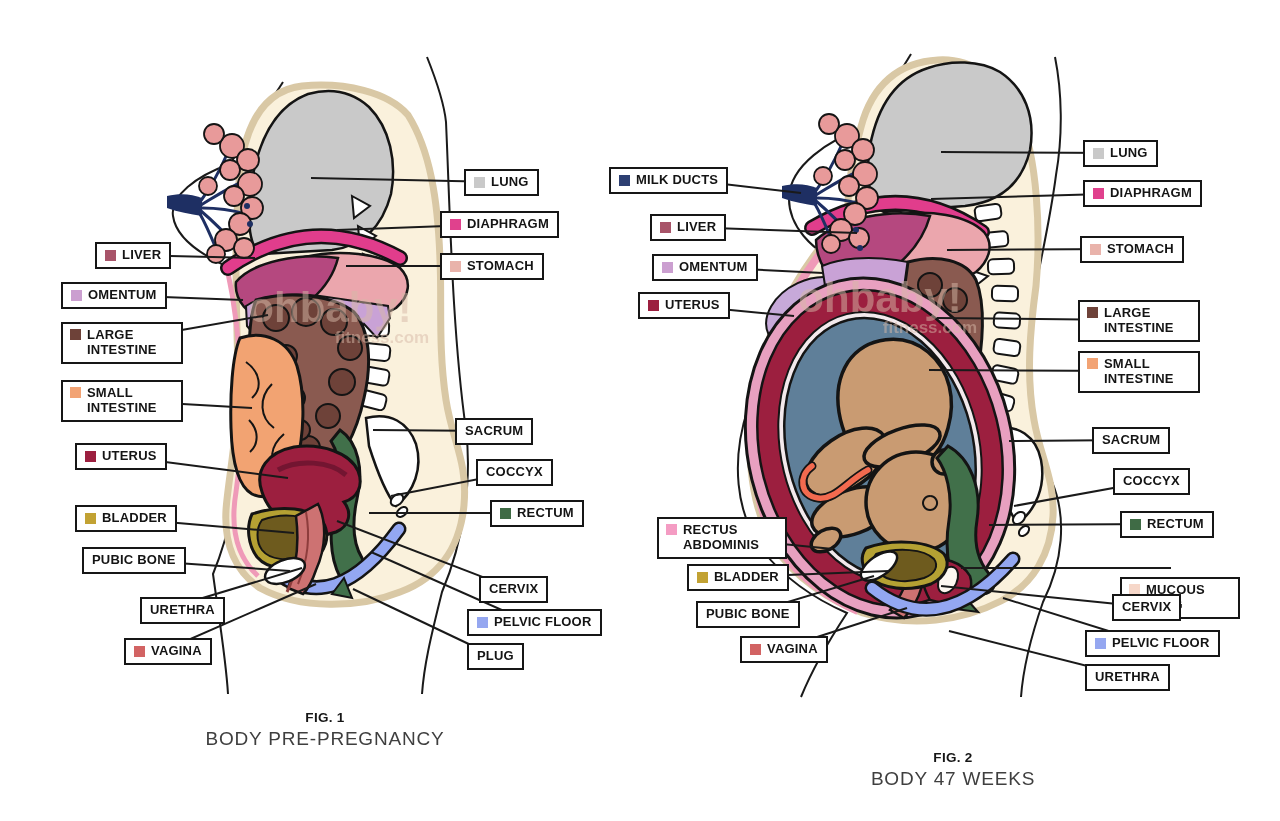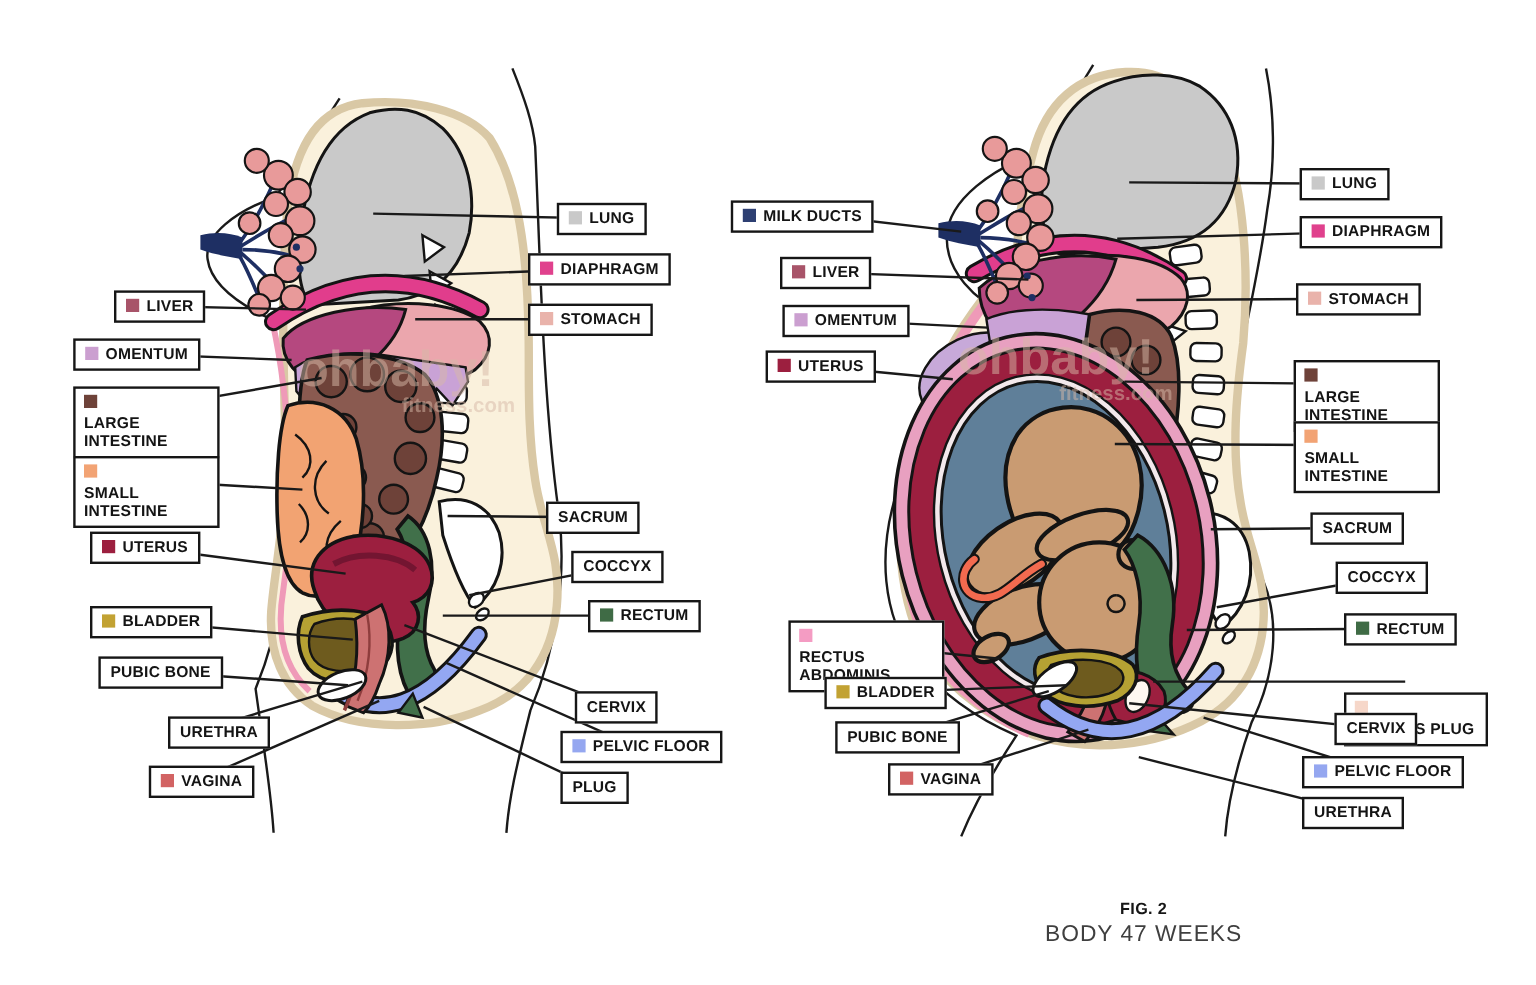--- a/index.html
+++ b/index.html
@@ -1,23 +1,23 @@
 <!DOCTYPE html>
 <html><head>
 <meta charset="utf-8">
 <style>
   html,body{margin:0;padding:0;background:#fff;}
   .canvas{position:relative;width:1280px;height:821px;background:#fff;overflow:hidden;
           font-family:"Liberation Sans",sans-serif;}
   svg.art{position:absolute;left:0;top:0;z-index:1;}
-  .label{position:absolute;z-index:3;display:flex;align-items:flex-start;gap:6px;
+  .label{position:absolute;z-index:3;display:flex;align-items:center;gap:6px;
          border:2px solid #161616;background:#fff;padding:4px 8px;
          font:bold 13px/1.15 "Liberation Sans",sans-serif;color:#141414;
          white-space:nowrap;letter-spacing:.2px;}
-  .label.w2{white-space:normal;width:104px;align-items:flex-start;padding:4px 7px;flex-direction:column;}
+  .label.w2{white-space:normal;width:104px;align-items:flex-start;padding:4px 7px;}
   .sw{width:11px;height:11px;flex:0 0 11px;margin-top:1px;}
   .caption{position:absolute;z-index:3;text-align:center;}
   .cap-t{font:bold 13.5px "Liberation Sans",sans-serif;color:#161616;letter-spacing:.3px;}
   .cap-s{font:400 19px "Liberation Sans",sans-serif;color:#3f3f3f;letter-spacing:.8px;margin-top:3px;}
 </style>
 </head>
 <body>
 
 <div class="canvas">
 
@@ -476,19 +476,21 @@
 </div>
 <div class="label" style="left:1085px;top:630px">
   <span class="sw" style="background-color: rgb(149, 167, 240);"></span>
   <span>PELVIC FLOOR</span>
 </div>
 <div class="label" style="left:1085px;top:664px">
   <span>URETHRA</span>
 </div>
 
 <div class="caption" style="left:175px;top:710px;width:300px">
+  <div class="cap-t">FIG. 1</div>
+  <div class="cap-s">BODY PRE-PREGNANCY</div>
 </div>
 <div class="caption" style="left:803px;top:750px;width:300px">
   <div class="cap-t">FIG. 2</div>
   <div class="cap-s">BODY 47 WEEKS</div>
 </div>
 
 </div>
 
 </body></html>

